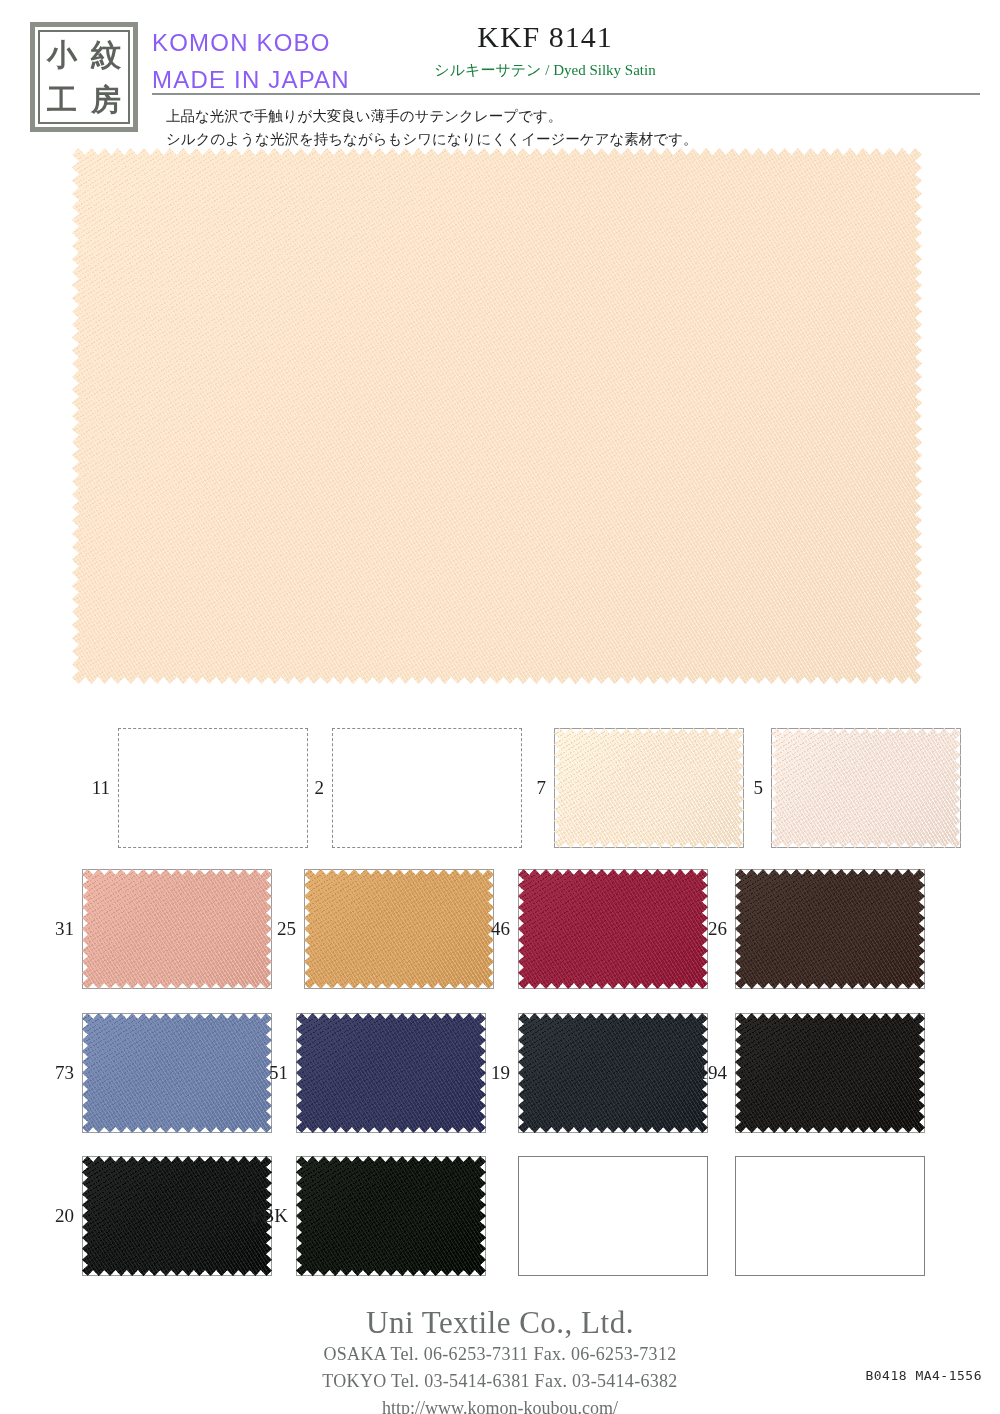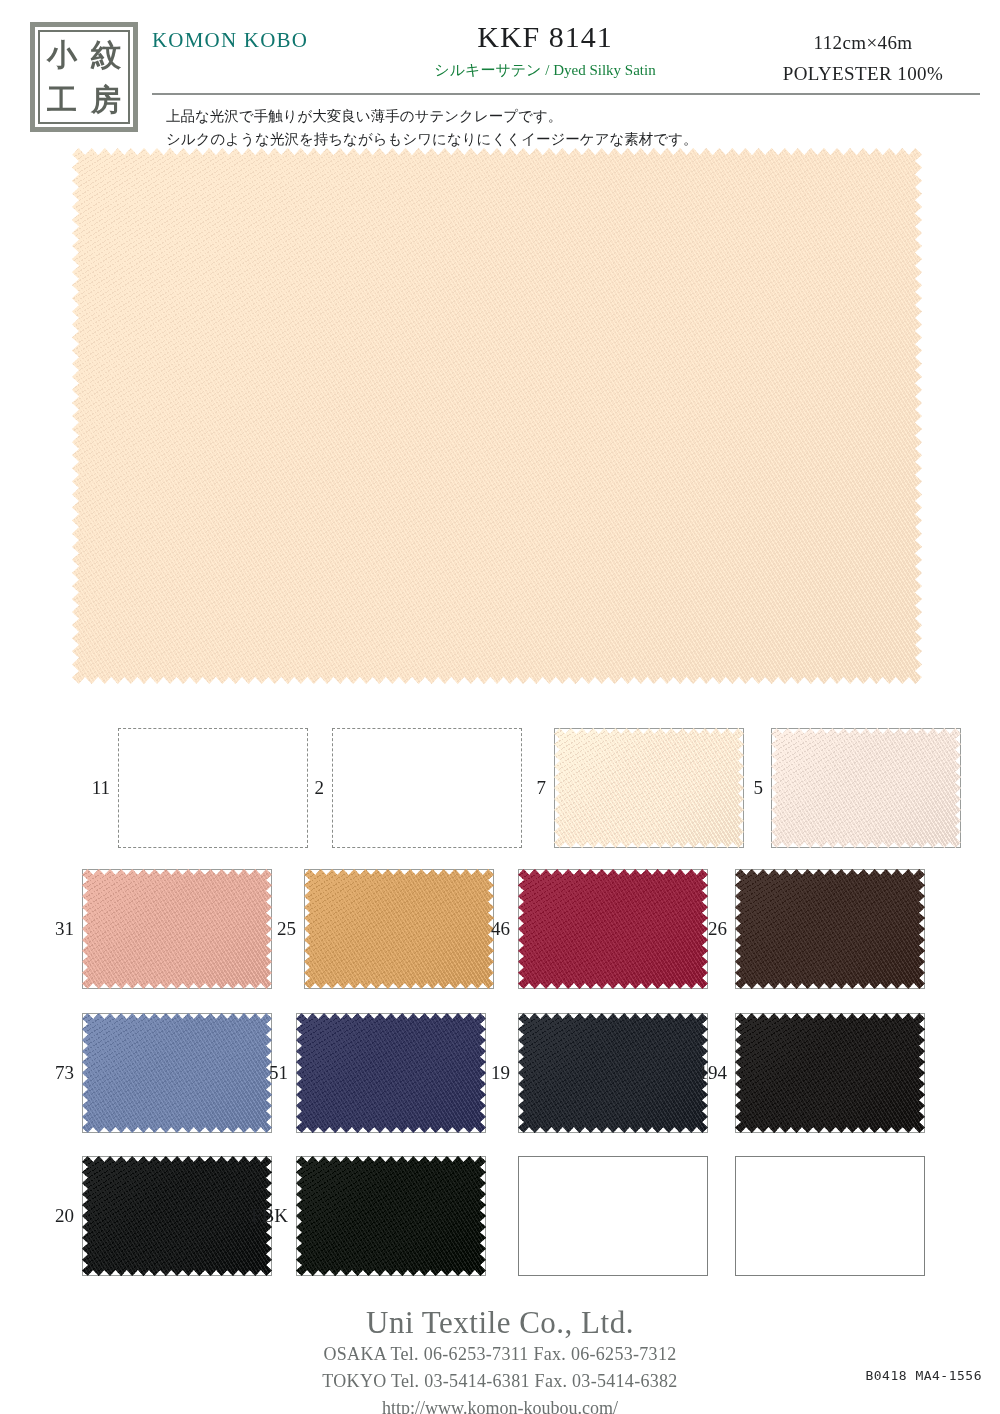--- a/index.html
+++ b/index.html
@@ -49,24 +49,24 @@
     line-height: 1;
   }
   #logo-inner span { display: block; }
 
   #brand-block {
     position: absolute;
     left: 152px; top: 24px;
     width: 230px;
   }
   .brand-line {
-    font-family: Liberation Serif, serif;
-    font-size: 21px;
+    font-family: Liberation Sans, sans-serif;
+    font-size: 24px;
     letter-spacing: 1.2px;
-    color: #0f766e;
+    color: #8b5cf6;
     line-height: 1.55;
     white-space: nowrap;
   }
 
   #title-block {
     position: absolute;
     left: 380px; top: 20px;
     width: 330px;
     text-align: center;
   }
@@ -225,31 +225,28 @@
     <div id="logo-inner">
       <span>小</span>
       <span>紋</span>
       <span>工</span>
       <span>房</span>
     </div>
   </div>
 
   <div id="brand-block">
     <div class="brand-line">KOMON  KOBO</div>
+    <div class="brand-line">MADE IN JAPAN</div>
   </div>
 
   <div id="title-block">
     <div id="product-code">KKF 8141</div>
     <div id="product-name">シルキーサテン / Dyed Silky Satin</div>
   </div>
 
-  <div id="spec-block">
-    <div class="spec-line">112cm×46m</div>
-    <div class="spec-line">POLYESTER 100%</div>
-  </div>
 
   <div id="header-rule"></div>
 
   <div id="description">
     <div>上品な光沢で手触りが大変良い薄手のサテンクレープです。</div>
     <div>シルクのような光沢を持ちながらもシワになりにくくイージーケアな素材です。</div>
   </div>
 </div>
 
 <div id="main-swatch-wrap">

